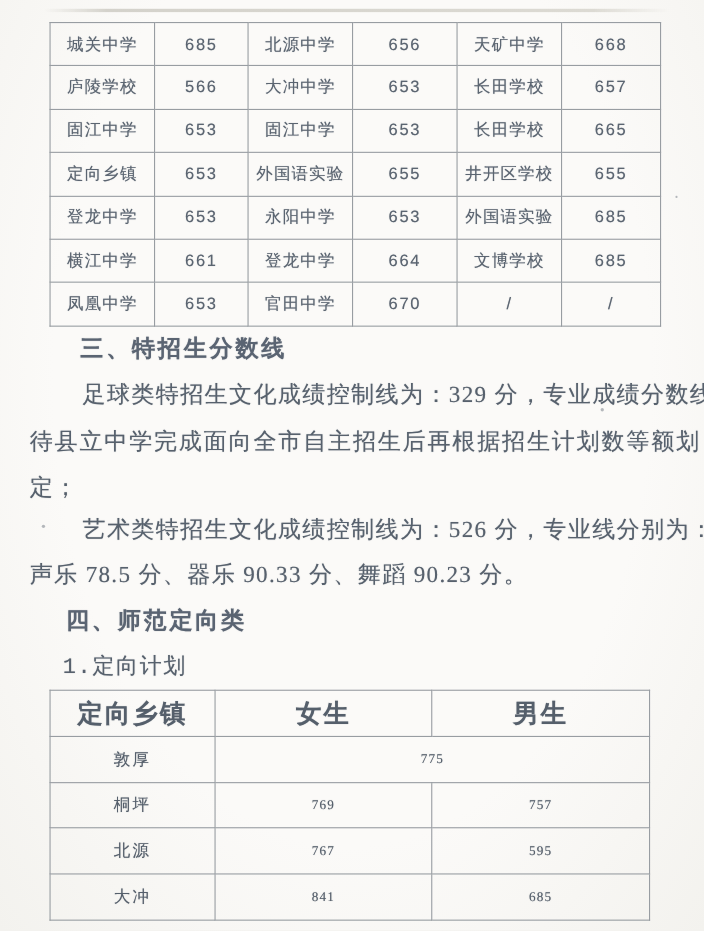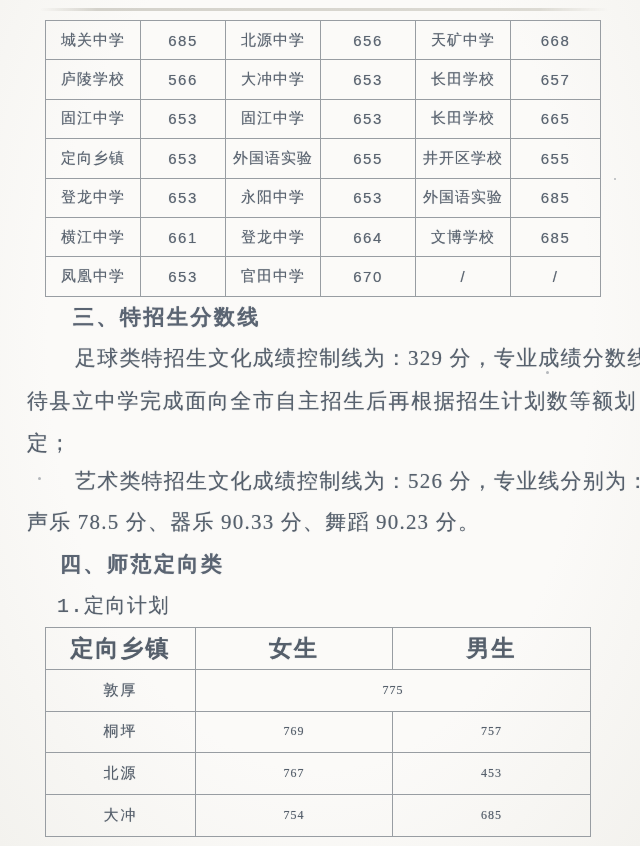--- a/index.html
+++ b/index.html
@@ -190,25 +190,25 @@
         <td class="num" colspan="2">775</td>
       </tr>
       <tr>
         <td class="town">桐坪</td>
         <td class="num">769</td>
         <td class="num">757</td>
       </tr>
       <tr>
         <td class="town">北源</td>
         <td class="num">767</td>
-        <td class="num">453</td>
+        <td class="num">595</td>
       </tr>
       <tr>
         <td class="town">大冲</td>
-        <td class="num">754</td>
+        <td class="num">841</td>
         <td class="num">685</td>
       </tr>
     </tbody>
   </table>
 
   <div class="speck" style="top:371px; left:546px; width:3px; height:3px;"></div>
   <div class="speck" style="top:477px; left:38px; width:3px; height:3px;"></div>
   <div class="speck" style="top:178px; left:614px; width:2px; height:2px;"></div>
 
 </div>

